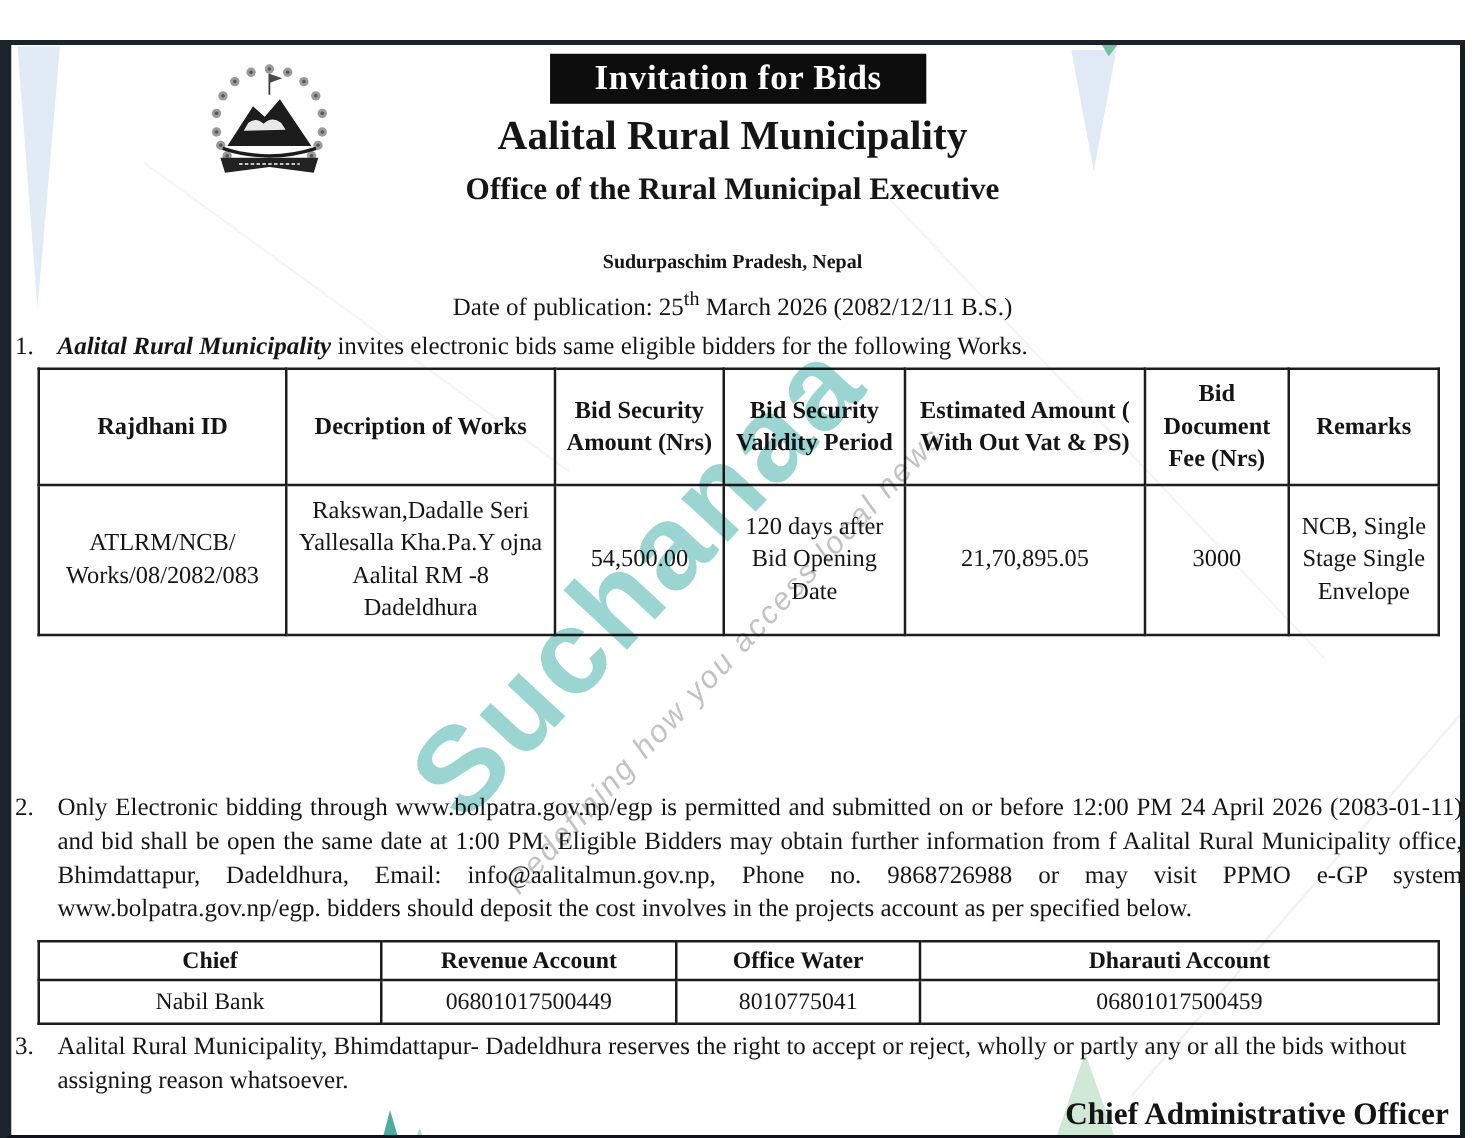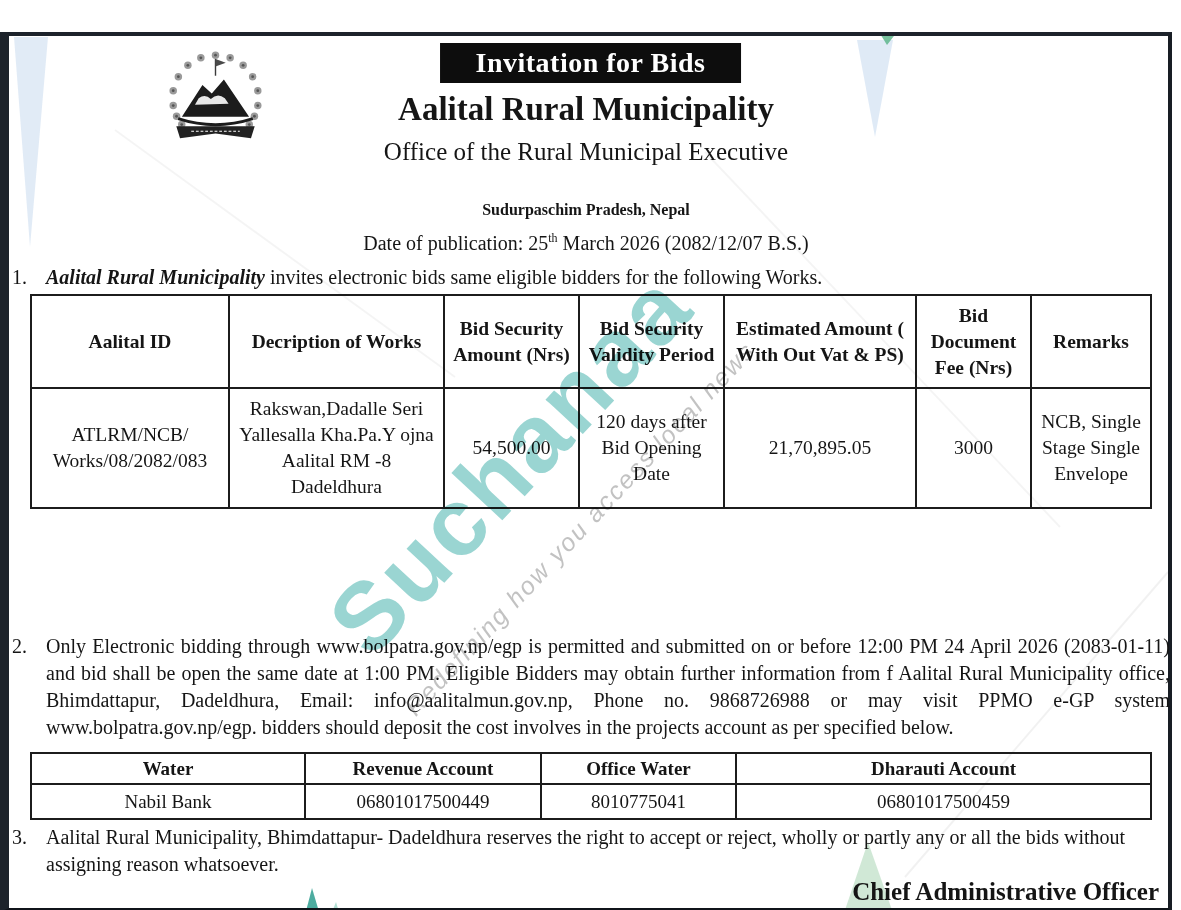--- a/index.html
+++ b/index.html
@@ -19,25 +19,25 @@
 
   .banner{
     position:absolute;left:50%;top:11px;transform:translateX(-50%);
     background:#0d0d0d;color:#ffffff;font-weight:bold;font-size:28px;
     padding:4px 36px;letter-spacing:.5px;white-space:nowrap;
   }
   .emblem{position:absolute;left:148px;top:12px;}
 
   .ttl{position:absolute;left:0;width:1172px;text-align:center;}
   .t-muni{top:59px;font-size:33px;font-weight:bold;}
-  .t-office{top:106px;font-size:25px;font-weight:normal;}
+  .t-office{top:106px;font-size:25px;font-weight:bold;}
   .t-place{top:142px;font-size:21px;font-weight:bold;}
   .t-prov{top:169px;font-size:16px;font-weight:bold;}
   .t-date{top:199px;font-size:20px;}
-  .t-date sup{font-size:12px;}
+  .t-date sup{font-size:16px;}
 
   .clause{position:absolute;left:12px;display:flex;font-size:20px;line-height:27px;}
   .cnum{width:34px;flex:0 0 34px;}
   .ctext{flex:1;}
   .clause1{top:232px;width:1150px;}
   .clause2{top:601px;width:1158px;}
   .clause2 .ctext{text-align:justify;}
   .clause3{top:792px;width:1140px;}
   .boldital{font-weight:bold;font-style:italic;}
 
@@ -136,40 +136,40 @@
         <path d="M52,58 q7,-5 13,1 q7,-7 15,-1 l4,6 -36,1 z" fill="#ffffff" opacity="0.9"></path>
         <path d="M30,80 Q70,93 110,80" stroke="#1c1c1c" stroke-width="3" fill="none"></path>
         <path d="M28,88 L112,88 L108,101 L70,96 L32,101 Z" fill="#222222"></path>
         <line x1="44" y1="93.5" x2="96" y2="93.5" stroke="#ffffff" stroke-width="1.3" stroke-dasharray="3,2"></line>
       </svg>
     </div>
 
     <div class="ttl t-muni">Aalital Rural Municipality</div>
     <div class="ttl t-office">Office of the Rural Municipal Executive</div>
     <div class="ttl t-prov">Sudurpaschim Pradesh, Nepal</div>
-    <div class="ttl t-date"><span>Date of publication: 25</span><sup>th</sup><span> March 2026 (2082/12/07 B.S.)</span></div>
+    <div class="ttl t-date"><span>Date of publication: 25</span><sup>th</sup><span> March 2026 (2082/12/11 B.S.)</span></div>
 
     <div class="clause clause1">
       <span class="cnum">1.</span>
       <div class="ctext"><span class="boldital">Aalital Rural Municipality</span><span> invites electronic bids same eligible bidders for the following Works.</span></div>
     </div>
 
     <table class="bids-table">
       <colgroup>
         <col style="width:198px">
           <col style="width:215px">
           <col style="width:135px">
         <col style="width:145px">
           <col style="width:192px">
           <col style="width:115px">
           <col style="width:120px">
       </colgroup>
       <thead>
         <tr>
-          <th>Aalital ID</th>
+          <th>Rajdhani ID</th>
           <th>Decription of Works</th>
           <th>Bid Security Amount (Nrs)</th>
           <th>Bid Security Validity Period</th>
           <th>Estimated Amount ( With Out Vat &amp; PS)</th>
           <th>Bid Document Fee (Nrs)</th>
           <th>Remarks</th>
         </tr>
       </thead>
       <tbody>
         <tr>
@@ -191,21 +191,21 @@
 
     <table class="bank-table">
       <colgroup>
         <col style="width:274px">
           <col style="width:236px">
           <col style="width:195px">
           <col style="width:415px">
       </colgroup>
       <thead>
         <tr>
-          <th>Water</th>
+          <th>Chief</th>
           <th>Revenue Account</th>
           <th>Office Water</th>
           <th>Dharauti Account</th>
         </tr>
       </thead>
       <tbody>
         <tr>
           <td>Nabil Bank</td>
           <td>06801017500449</td>
           <td>8010775041</td>

